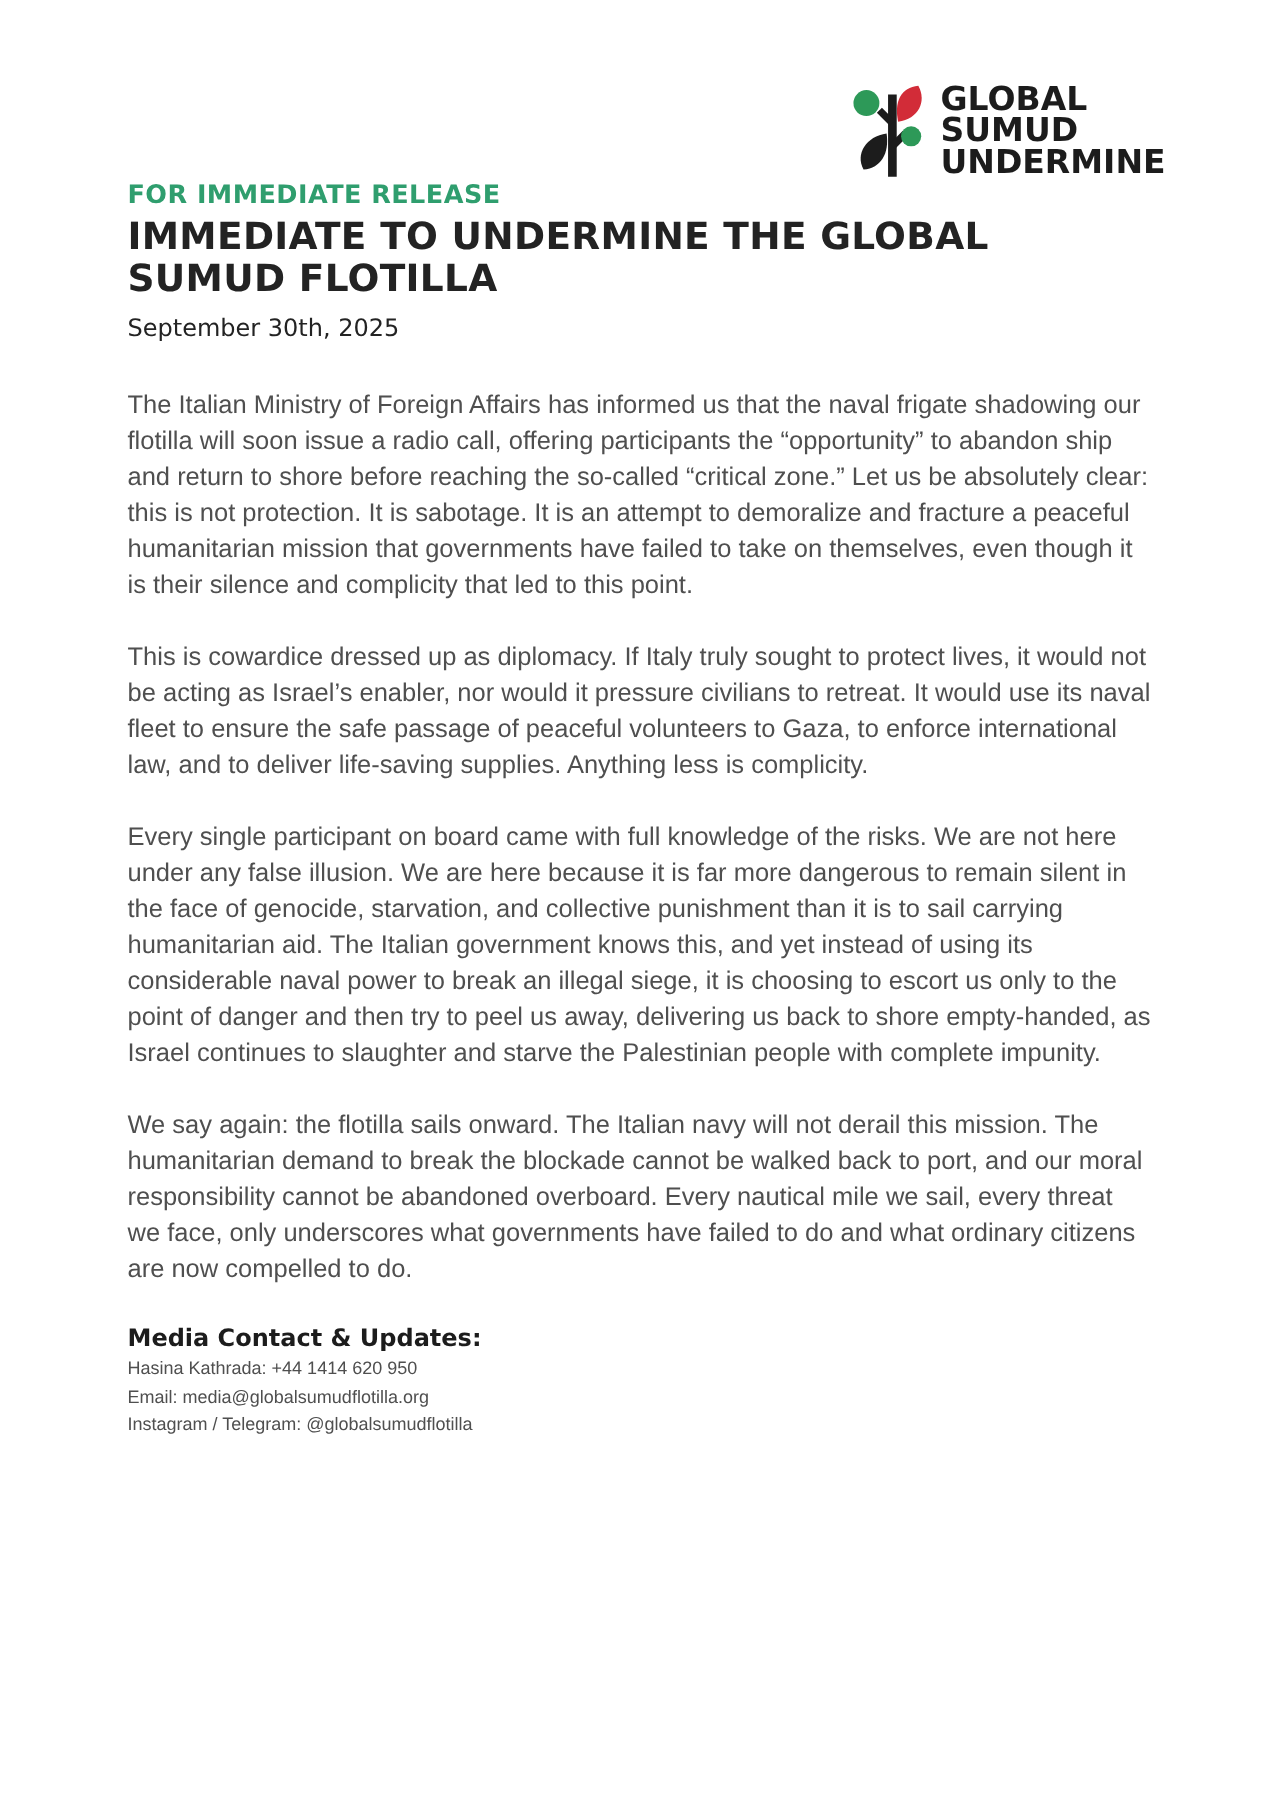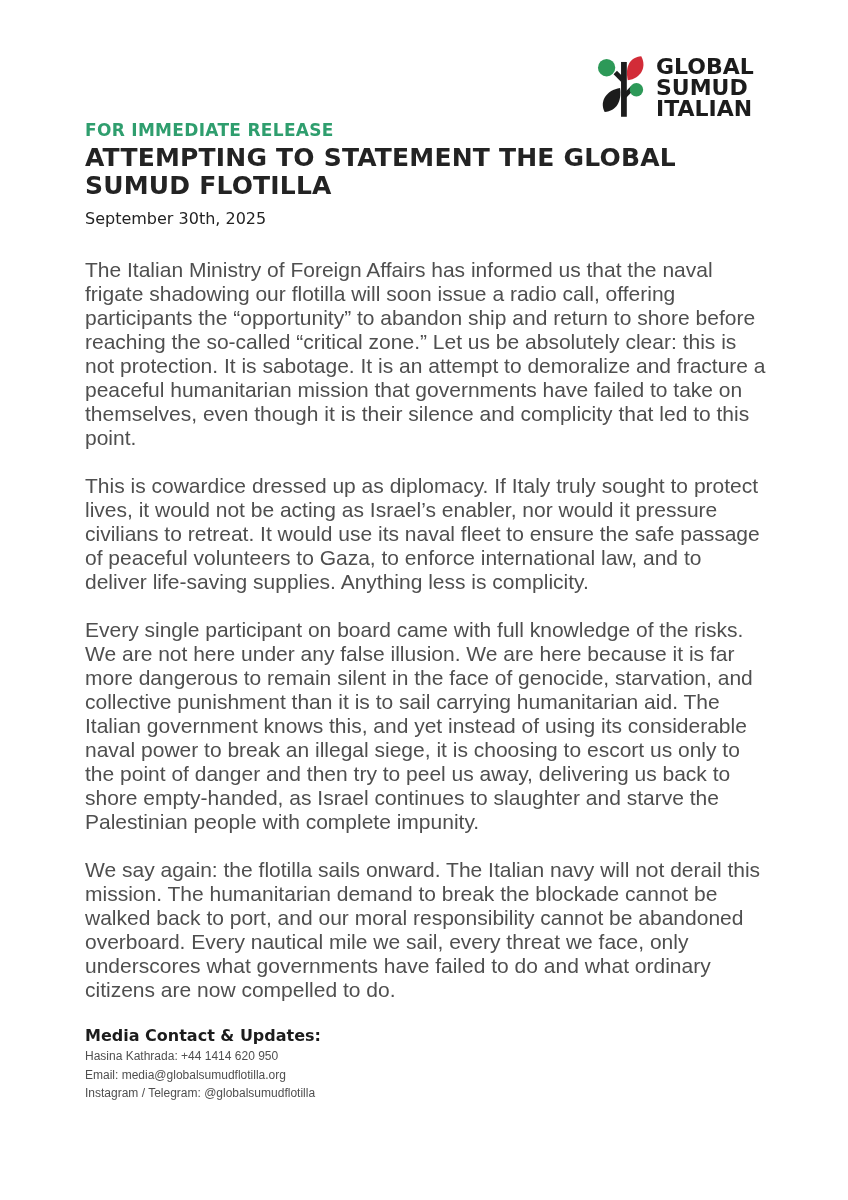--- a/index.html
+++ b/index.html
@@ -18,24 +18,24 @@
     font-family:"Liberation Sans", sans-serif;
     overflow:hidden;
   }
   .page{
     position:absolute;inset:0;
     background:#ffffff;
   }
   
   .logo{
     position:absolute;
-    top:54px;left:597px;
+    top:54px;left:568px;
     display:flex;
     gap:9px;
-    align-items:flex-start;
+    align-items:flex-end;
   }
   .logo-icon{width:50px;height:64px;display:block;}
   .logo-word{
     font-family:"DejaVu Sans", sans-serif;
     font-weight:800;
     font-size:22px;
     line-height:21px;
     letter-spacing:0px;
     color:var(--logo-ink);
     padding-top:2px;
@@ -64,21 +64,21 @@
     margin-bottom:9px;
   }
   .date{
     font-family:"DejaVu Sans", sans-serif;
     font-weight:400;
     font-size:16px;
     color:var(--ink);
     margin-bottom:30px;
   }
   .body-paragraph{
-    font-size:21px;
+    font-size:17px;
     line-height:24px;
     color:var(--body);
     margin-bottom:24px;
   }
   .contact{
     margin-top:18px;
   }
   .contact-heading{
     font-family:"DejaVu Sans", sans-serif;
     font-weight:700;
@@ -108,30 +108,30 @@
 
       <path d="M32 26 C29 12 34 2 46 1 C52 12 46 24 32 26 Z" fill="var(--logo-red)"></path>
 
       <circle cx="41" cy="36" r="7" fill="var(--logo-green)"></circle>
 
       <path d="M24 34 C26 48 20 58 8 59 C2 48 10 36 24 34 Z" fill="var(--logo-ink)"></path>
     </svg>
     <div class="logo-word">
       <div>GLOBAL</div>
       <div>SUMUD</div>
-      <div>ITALIAN</div>
+      <div>UNDERMINE</div>
     </div>
   </div>
 
   <div class="content">
 
     <div class="release-tag">FOR IMMEDIATE RELEASE</div>
 
     <h1 class="headline">
-      <div>ATTEMPTING TO STATEMENT THE GLOBAL</div>
+      <div>IMMEDIATE TO UNDERMINE THE GLOBAL</div>
       <div>SUMUD FLOTILLA</div>
     </h1>
 
     <div class="date">September 30th, 2025</div>
 
     <p class="body-paragraph">The Italian Ministry of Foreign Affairs has informed us that the naval frigate shadowing our flotilla will soon issue a radio call, offering participants the “opportunity” to abandon ship and return to shore before reaching the so-called “critical zone.” Let us be absolutely clear: this is not protection. It is sabotage. It is an attempt to demoralize and fracture a peaceful humanitarian mission that governments have failed to take on themselves, even though it is their silence and complicity that led to this point.</p>
     <p class="body-paragraph">This is cowardice dressed up as diplomacy. If Italy truly sought to protect lives, it would not be acting as Israel’s enabler, nor would it pressure civilians to retreat. It would use its naval fleet to ensure the safe passage of peaceful volunteers to Gaza, to enforce international law, and to deliver life-saving supplies. Anything less is complicity.</p>
     <p class="body-paragraph">Every single participant on board came with full knowledge of the risks. We are not here under any false illusion. We are here because it is far more dangerous to remain silent in the face of genocide, starvation, and collective punishment than it is to sail carrying humanitarian aid. The Italian government knows this, and yet instead of using its considerable naval power to break an illegal siege, it is choosing to escort us only to the point of danger and then try to peel us away, delivering us back to shore empty-handed, as Israel continues to slaughter and starve the Palestinian people with complete impunity.</p>
     <p class="body-paragraph">We say again: the flotilla sails onward. The Italian navy will not derail this mission. The humanitarian demand to break the blockade cannot be walked back to port, and our moral responsibility cannot be abandoned overboard. Every nautical mile we sail, every threat we face, only underscores what governments have failed to do and what ordinary citizens are now compelled to do.</p>
 

